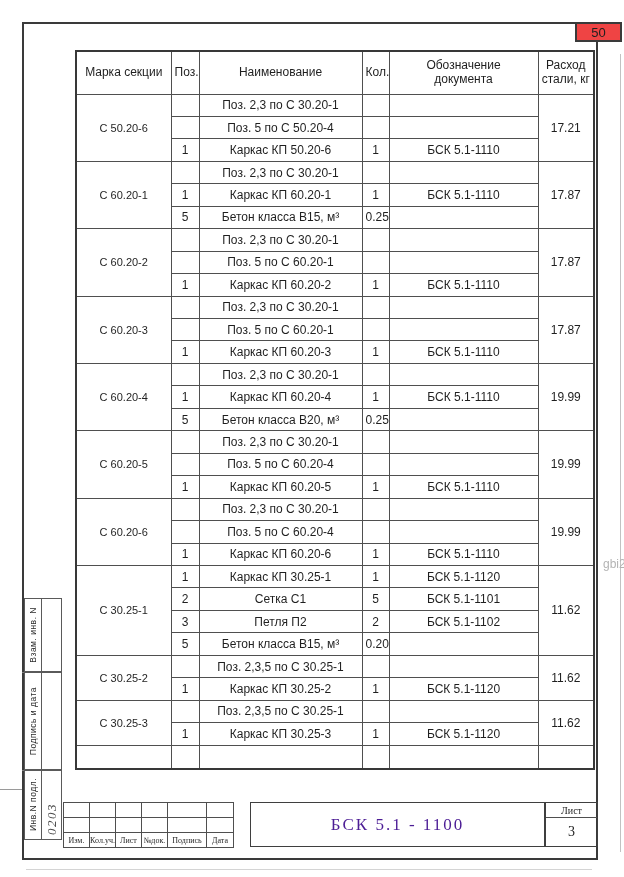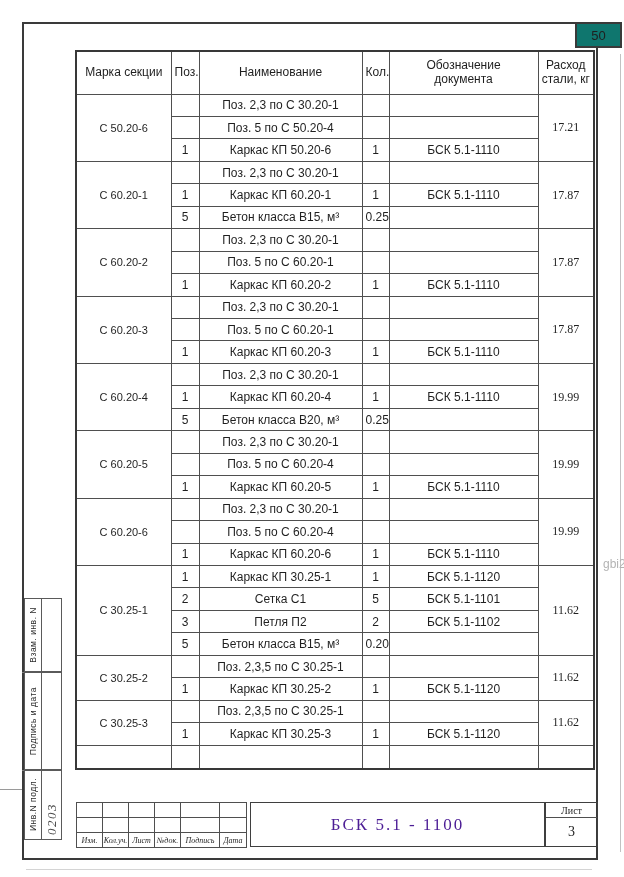--- a/index.html
+++ b/index.html
@@ -6,22 +6,22 @@
   body{
     width:624px;height:877px;position:relative;background:#ffffff;
     font-family:"Liberation Sans",sans-serif;color:#1f1f1f;overflow:hidden;
   }
   
   .frame{
     position:absolute;left:22px;top:22px;width:576px;height:838px;
     border:2px solid #3a3a3a;box-sizing:border-box;
   }
   .page-num-box{
-    position:absolute;left:575px;top:22px;width:47px;height:26px;
-    border:2px solid #3a3a3a;box-sizing:border-box;background:#0f766e;
+    position:absolute;left:575px;top:22px;width:47px;height:20px;
+    border:2px solid #3a3a3a;box-sizing:border-box;background:#ef4444;
     display:flex;align-items:center;justify-content:center;
     font-size:13px;
   }
   .scan-edge-v{position:absolute;left:620px;top:54px;height:798px;border-left:1px solid #c2c2c2;}
   .scan-line-a{position:absolute;left:0;top:789px;width:22px;border-top:1px solid #9a9a9a;}
   .scan-line-b{position:absolute;left:26px;top:869px;width:566px;border-top:1px solid #d4d4d4;}
   .tick{position:absolute;height:1px;background:#7d7d7d;}
 
   
   .spec-wrap{position:absolute;left:75px;top:50px;}
@@ -34,21 +34,21 @@
   table.spec th, table.spec td{
     border:1px solid #4f4f4f;padding:0 3px;box-sizing:border-box;
     text-align:center;vertical-align:middle;overflow:hidden;white-space:nowrap;
     font-weight:normal;
   }
   table.spec thead tr{height:43px;margin-left:12px;}
   table.spec thead th{font-size:12px;line-height:1.15;}
   table.spec td{height:22px;}
   td.c-mark{font-size:11px;}
   td.c-name{text-align:left;padding-left:7px;}
-  td.c-steel{font-size:12px;font-family:Liberation Serif, serif;}
+  td.c-steel{font-size:12px;}
   tr.empty-last td{height:23px;}
 
   
   .strip-sec{
     position:absolute;left:24px;width:38px;box-sizing:border-box;
     border:1px solid #5a5a5a;display:flex;
   }
   .strip-label{
     width:17px;border-right:1px solid #5a5a5a;box-sizing:border-box;
     display:flex;align-items:center;justify-content:center;
@@ -58,21 +58,21 @@
     writing-mode:vertical-rl;transform:rotate(180deg);
     font-size:8.5px;letter-spacing:.5px;white-space:nowrap;color:#2a2a2a;
   }
   .hand{
     writing-mode:vertical-rl;transform:rotate(180deg);
     font-family:"Liberation Serif",serif;font-style:italic;
     font-size:13px;color:#4a4a4a;letter-spacing:1.5px;
   }
 
   
-  .tb-small{position:absolute;left:76px;top:802px;font-style:italic;}
+  .tb-small{position:absolute;left:63px;top:802px;}
   table.rev{
     border-collapse:collapse;table-layout:fixed;width:170px;height:45px;
     border:1.5px solid #3f3f3f;font-family:"Liberation Serif",serif;
   }
   table.rev td{border:1px solid #4f4f4f;padding:0;height:15px;box-sizing:border-box;
     font-size:8px;text-align:center;vertical-align:middle;white-space:nowrap;overflow:hidden;}
   .tb-center{
     position:absolute;left:250px;top:802px;width:295px;height:45px;
     border:1.5px solid #3f3f3f;box-sizing:border-box;
     display:flex;align-items:center;justify-content:center;

